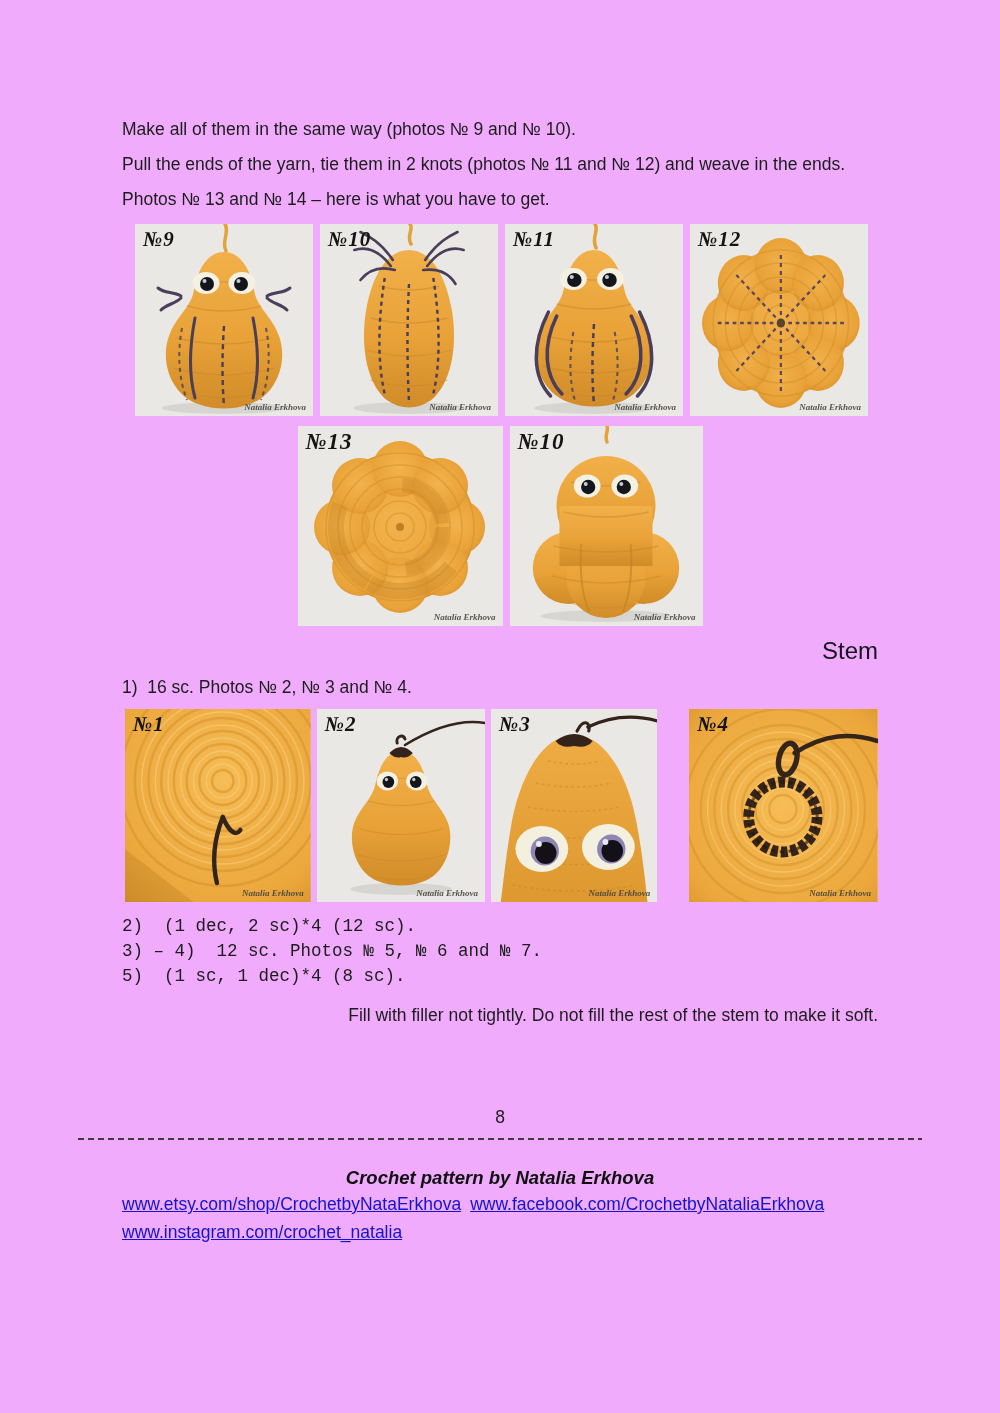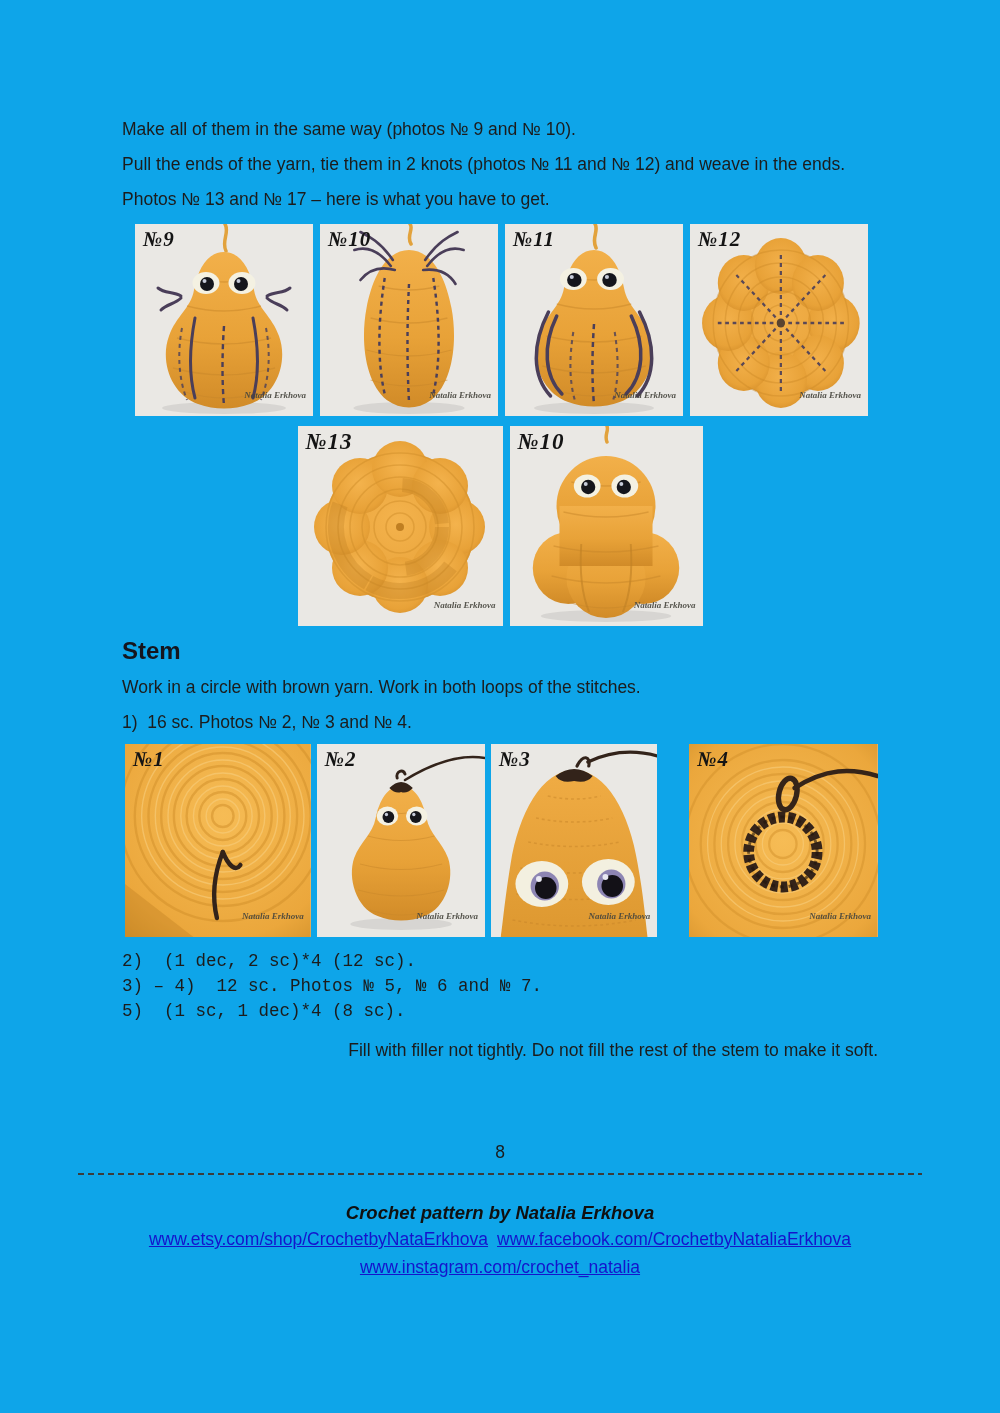--- a/index.html
+++ b/index.html
@@ -1,61 +1,61 @@
 <!DOCTYPE html>
 <html><head>
 <meta charset="utf-8">
 <style>
   html,body{margin:0;padding:0;background:#f4f4f4;}
   .page{
-    width:1000px;height:1413px;margin:0 auto;background:#0ea5e9;
+    width:1000px;height:1413px;margin:0 auto;background:#f0abfc;
     font-family:"Liberation Sans","DejaVu Sans",sans-serif;color:#1c1c1c;
     padding:116px 122px 0;box-sizing:border-box;position:relative;overflow:hidden;
   }
   p.body{font-size:17.5px;line-height:26px;margin:0 0 9px;}
   p.tight{margin:0;}
   .pre{white-space:pre-wrap;}
-  h2.stem{font-size:24px;line-height:30px;margin:0 0 8px;color:#15151d;font-weight:700;}
+  h2.stem{font-size:24px;line-height:30px;margin:0 0 8px;color:#15151d;font-weight:400;text-align:right;}
 
   .photo-row{display:flex;}
   .row1{width:733px;height:192px;gap:7px;margin:12px 0 10px 13px;}
   .row1 .photo{flex:1;}
   .row2{width:756px;height:200px;gap:7px;margin:0 0 10px;justify-content:center;text-align:right;}
   .row2 .photo:first-child{width:205px;}
   .row2 .photo:last-child{width:193px;}
   .row3{height:193px;margin:9px 0 12px 3px;}
   .row3 .photo:nth-child(1){width:190px;margin-right:6px;}
   .row3 .photo:nth-child(2){width:172px;margin-right:6px;}
   .row3 .photo:nth-child(3){width:170px;margin-right:32px;}
   .row3 .photo:nth-child(4){width:193px;}
 
   figure.photo{margin:0;position:relative;background:#EAE8E4;overflow:hidden;}
   .photo svg{position:absolute;inset:0;width:100%;height:100%;display:block;}
   .photo-label{position:absolute;top:3px;left:8px;font:italic 700 21px "Liberation Serif","DejaVu Serif",serif;color:#141414;letter-spacing:1px;}
   .row2 .photo-label{font-size:23px;}
-  .watermark{position:absolute;bottom:16px;right:7px;font:italic 700 9px "Liberation Serif","DejaVu Serif",serif;color:#46453d;opacity:.9;}
+  .watermark{position:absolute;bottom:4px;right:7px;font:italic 700 9px "Liberation Serif","DejaVu Serif",serif;color:#46453d;opacity:.9;}
 
   .steps p{font-size:17.5px;line-height:25px;margin:0;font-family:Liberation Mono, monospace;}
   p.fill{margin:13px 0 0;text-align:right;}
 
   .footer{margin-top:76px;text-align:center;}
   .page-number{font-size:17.5px;line-height:26px;}
   .divider{height:2px;margin:8px -44px 0;background:repeating-linear-gradient(90deg,#3c3c3c 0 6px,transparent 6px 10px);}
   .credit{margin-top:26px;font:italic 700 18.5px "Liberation Sans","DejaVu Sans",sans-serif;color:#101010;line-height:23px;}
-  .links-row{display:flex;justify-content:center;gap:9px;line-height:25px;margin-top:3px;}
+  .links-row{display:flex;gap:9px;line-height:25px;margin-top:3px;}
   .links-row a{color:#1414cc;text-decoration:underline;font-size:17.5px;cursor:pointer;}
 </style>
 </head>
 <body>
 
 <div class="page">
 
   <p class="body">Make all of them in the same way (photos № 9 and № 10).</p>
   <p class="body">Pull the ends of the yarn, tie them in 2 knots (photos № 11 and № 12) and weave in the ends.</p>
-  <p class="body tight">Photos № 13 and № 17 – here is what you have to get.</p>
+  <p class="body tight">Photos № 13 and № 14 – here is what you have to get.</p>
 
   <div class="photo-row row1">
     <figure class="photo">
       <svg viewBox="0 0 178 192" preserveAspectRatio="none">
         <defs>
             <linearGradient id="g9" x1="0" y1="0" x2="0" y2="1">
               <stop offset="0" stop-color="#F2B04A"></stop>
               <stop offset="0.55" stop-color="#E8A238"></stop>
               <stop offset="1" stop-color="#D18B28"></stop>
             </linearGradient>
@@ -288,21 +288,20 @@
         <circle cx="76.5" cy="58" r="2" fill="#c7ccda"></circle>
           <circle cx="112.5" cy="58" r="2" fill="#c7ccda"></circle>
       </svg>
       <figcaption class="photo-label">№10</figcaption>
       <span class="watermark">Natalia Erkhova</span>
     </figure>
   </div>
 
   <h2 class="stem">Stem</h2>
 
-  <p class="body">Work in a circle with brown yarn. Work in both loops of the stitches.</p>
 
 
   <p class="body tight pre">1)  16 sc. Photos № 2, № 3 and № 4.</p>
 
   <div class="photo-row row3">
     <figure class="photo">
       <svg viewBox="0 0 190 193" preserveAspectRatio="none">
         <defs>
             <radialGradient id="g1" cx="0.53" cy="0.37" r="0.85">
               <stop offset="0" stop-color="#F6BC55"></stop>

